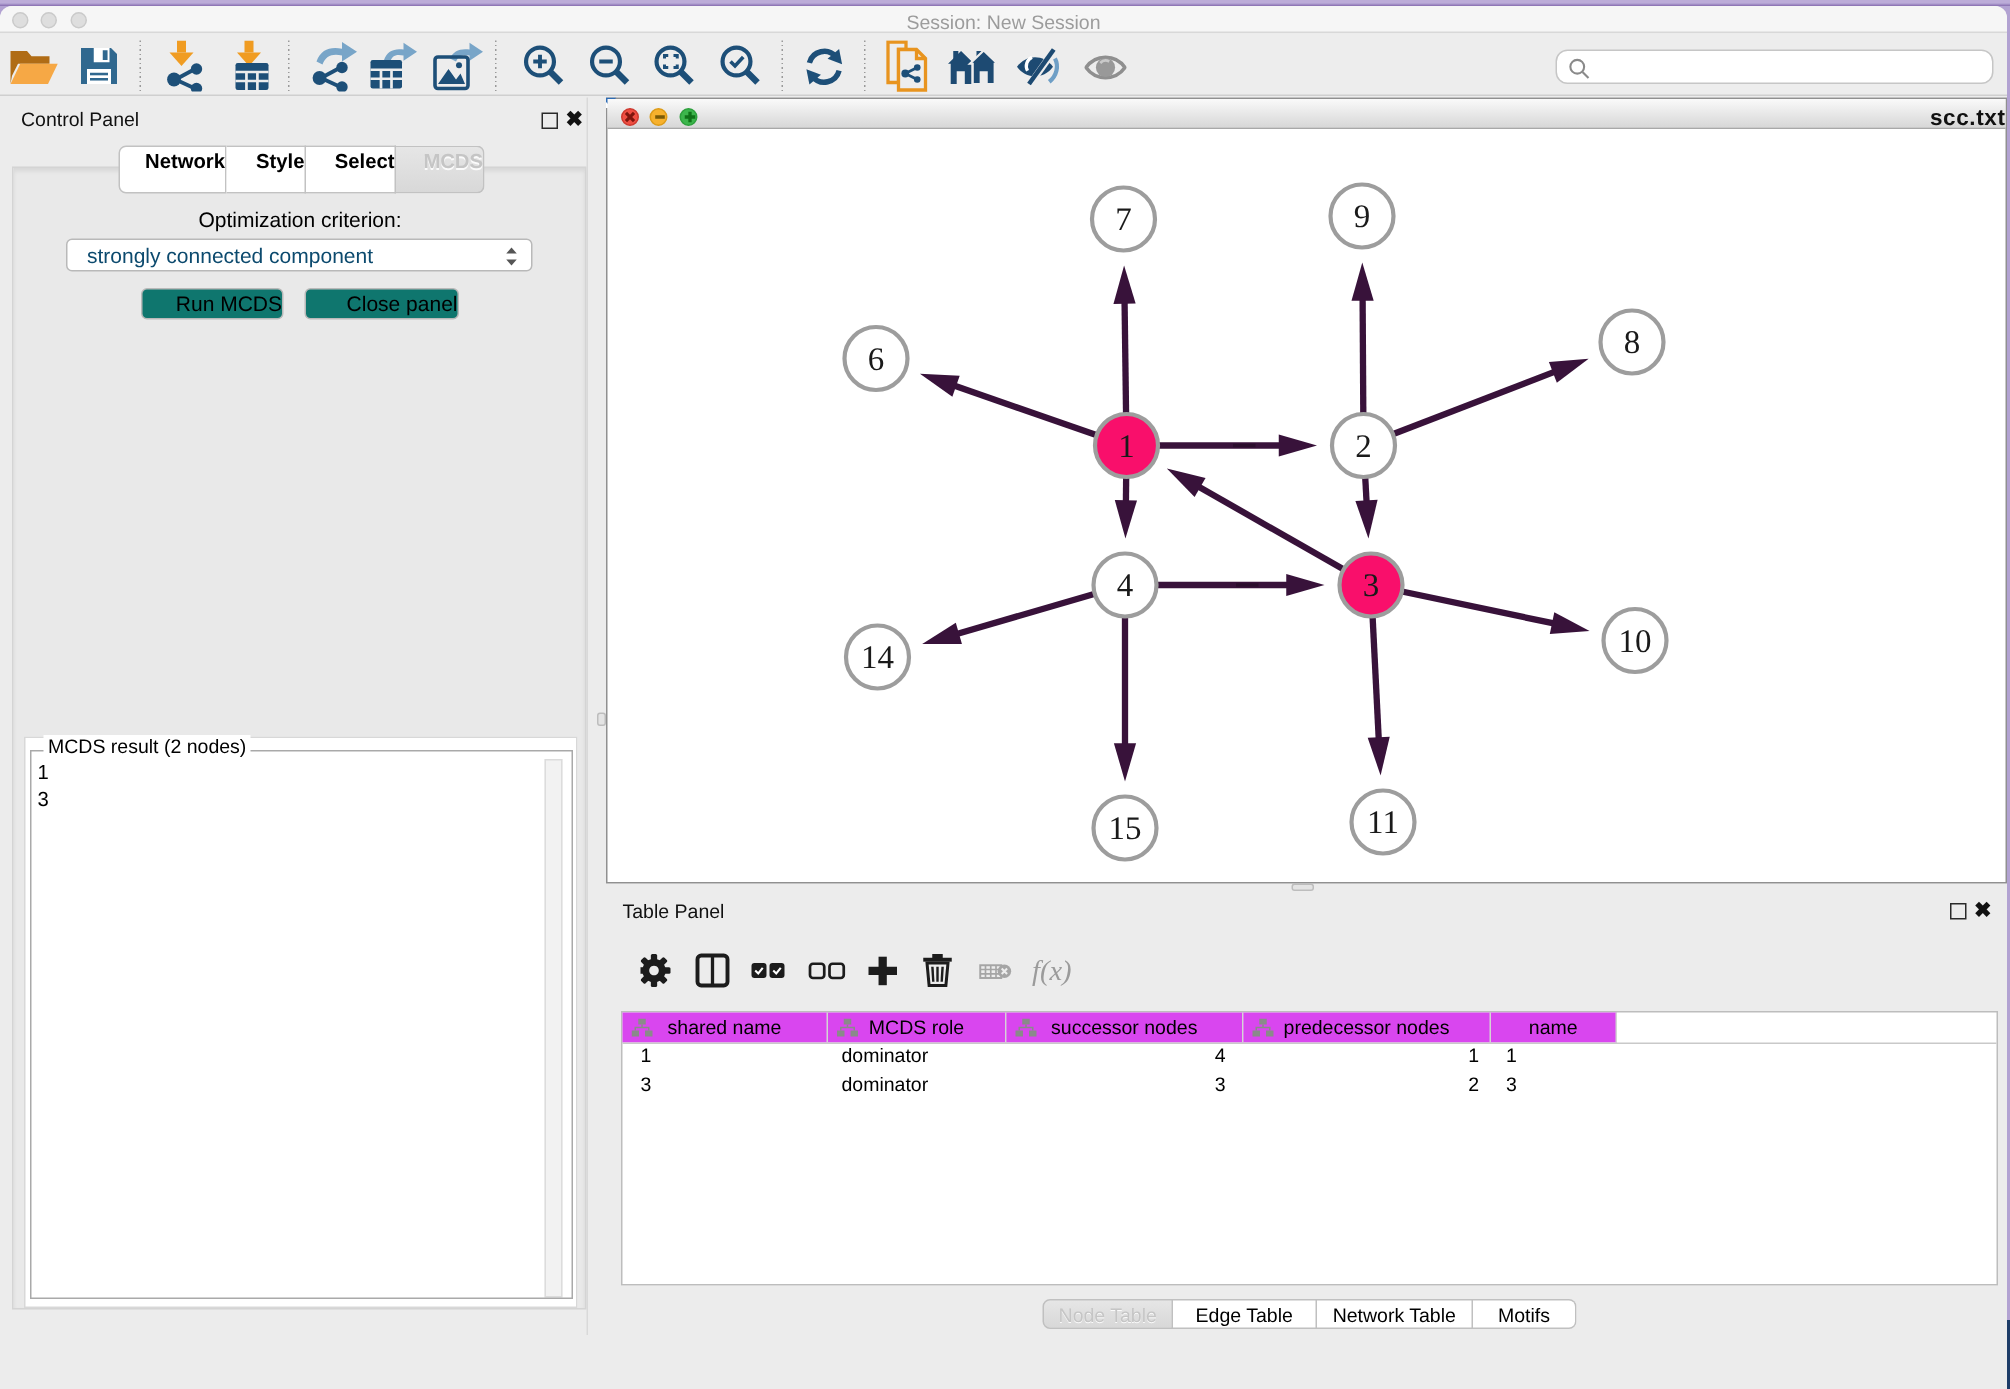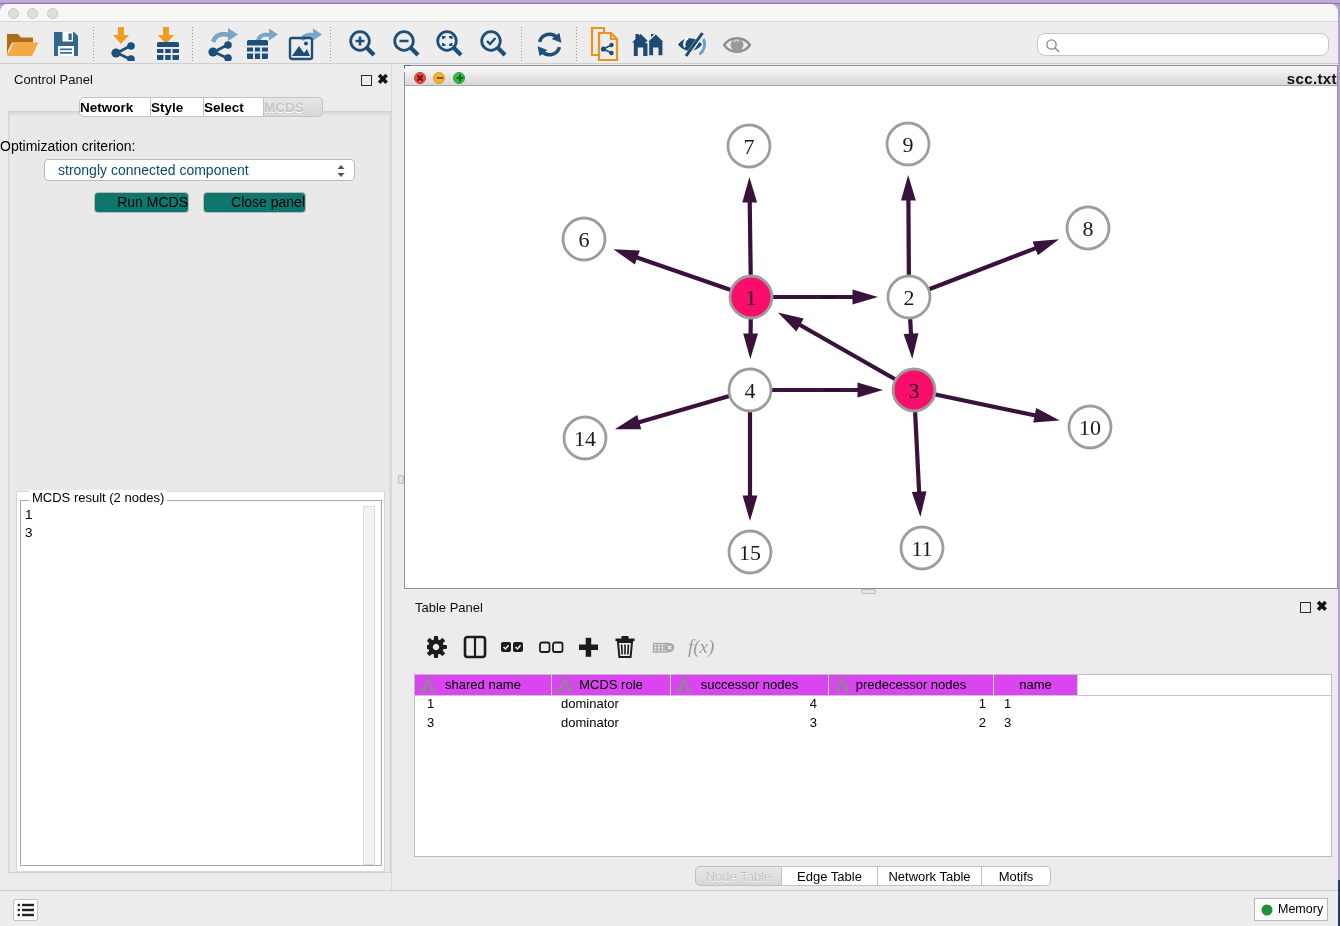--- a/index.html
+++ b/index.html
@@ -11,23 +11,23 @@
 #ttext{position:absolute;top:3px;width:100%;text-align:center;color:#9c9c9c;font-size:13px}
 #toolbar{position:absolute;left:0;top:19px;width:100%;height:41px;background:#ededed;border-bottom:1px solid #cfcfcf}
 .vsep{position:absolute;top:4px;height:34px;width:1px;background-image:repeating-linear-gradient(to bottom,#9a9a9a 0 1px,transparent 1px 3px)}
 #search{position:absolute;left:1037px;top:10px;width:292px;height:23px;background:#fff;border:1px solid #c6c6c6;border-radius:8px}
 
 #cp-title{position:absolute;left:14px;top:68px;font-size:13px;color:#111}
 .paneicon{position:absolute;width:11px;height:11px;border:1.3px solid #2a2a2a}
 .panex{position:absolute;font-size:14px;font-weight:bold;color:#111}
 #cp-body{position:absolute;left:8px;top:107px;width:383px;height:762px;background:#e9e9e9;border:1px solid #d4d4d4;box-shadow:inset 0 2px 3px rgba(0,0,0,0.08)}
 .tabrow{position:absolute;height:21px;color:#000}
-.tab{position:absolute;top:0;height:20px;background:#fff;border:1px solid #c2c2c2;line-height:20px;text-align:left;font-weight:bold;font-size:13.5px}
+.tab{position:absolute;top:0;height:32px;background:#fff;border:1px solid #c2c2c2;line-height:20px;text-align:right;font-weight:bold;font-size:13.5px}
 .tabsel{background:linear-gradient(#e6e6e6,#d8d8d8);color:#c5c5c5;text-shadow:0 1px 0 #fbfbfb}
-#opt-label{position:absolute;left:0;top:134px;width:400px;font-size:14px;color:#000}
+#opt-label{position:absolute;left:0;top:134px;width:400px;text-align:center;font-size:14px;color:#000}
 #combo{position:absolute;left:44px;top:155px;width:311px;height:22px;background:#fff;border:1px solid #b9b9b9;border-radius:4px;font-size:14px;line-height:20px;padding-left:13px;color:#0c4a6e}
 .btn{position:absolute;top:188px;height:21px;background:#0f766e;border:1px solid #b9b9b9;border-radius:4px;font-size:14px;text-align:right;line-height:19px;color:#000}
 #result{position:absolute;left:16px;top:487px;width:369px;height:381px;background:#fff;border:1px solid #d8d8d8}
 #gbox{position:absolute;left:3px;top:8px;right:2px;bottom:5px;border:1px solid #a9a9a9}
 #gbox-label{position:absolute;left:8px;top:-8px;background:#fff;padding:0 3px;font-size:13px;color:#000}
 #sbtrack{position:absolute;right:9px;top:14px;width:12px;bottom:6px;background:#f2f2f2;border:1px solid #dcdcdc}
 
 #vsplit{position:absolute;left:391px;top:61px;width:1px;height:825px;background:#d9d9d9}
 #netwin{position:absolute;left:404px;top:61px;width:934px;height:524px;border:1px solid #909090;background:#fff}
 #nettitle{position:absolute;left:0;top:0;width:100%;height:20px;background:linear-gradient(#fafafa,#d7d7d7);border-bottom:1px solid #a8a8a8}
@@ -50,20 +50,21 @@
 <body>
 <div style="position:absolute;left:0;top:0;width:100%;height:2px;background:#bcacd8"></div>
 <div style="position:absolute;left:0;top:2.5px;width:100%;height:1.5px;background:#8f77b6"></div>
 <div style="position:absolute;right:0;top:880px;width:4px;height:46px;background:#1d3c68"></div>
 <div style="position:absolute;left:-4px;top:919px;width:12px;height:12px;border-radius:50%;background:#2e6cb5"></div>
 <div id="win">
 <div id="titlebar">
   <div class="tl" style="left:8px"></div>
       <div class="tl" style="left:27px"></div>
       <div class="tl" style="left:47px"></div>
+  <div id="ttext">Session: New Session</div>
 </div>
 <div id="toolbar">
   <div class="vsep" style="left:93px"></div><div class="vsep" style="left:192px"></div>
   <div class="vsep" style="left:330px"></div><div class="vsep" style="left:521px"></div>
   <div class="vsep" style="left:576px"></div>
   <svg class="abs" style="left:6px;top:8px" width="33" height="27" viewBox="0 0 33 27">
     <path fill="#b06c15" d="M1 25 V3 h11 l3 3.5 h12 v5 H6 l-4 8 Z"></path>
     <path fill="#f6a845" d="M7.5 11.5 h25 l-6.5 13.5 H1 Z"></path>
   </svg>
   <svg class="abs" style="left:52px;top:7px" width="28" height="28" viewBox="0 0 28 28">
@@ -407,30 +408,13 @@
   <div class="td" style="left:12px;top:40px">3</div>
   <div class="td" style="left:146px;top:40px">dominator</div>
   <div class="td" style="left:256px;top:40px;width:146px;text-align:right">3</div>
   <div class="td" style="left:414px;top:40px;width:157px;text-align:right">2</div>
   <div class="td" style="left:589px;top:40px">3</div>
 </div>
 <div class="btab tabsel" style="left:695px;width:87px;border-radius:5px 0 0 5px">Node Table</div>
 <div class="btab" style="left:782px;width:96px;border-left:none">Edge Table</div>
 <div class="btab" style="left:878px;width:104px;border-left:none">Network Table</div>
 <div class="btab" style="left:982px;width:69px;border-left:none;border-radius:0 5px 5px 0">Motifs</div>
-<div id="statusbar">
-  <div id="listbtn">
-        <svg width="17" height="14" viewBox="0 0 17 14" style="position:absolute;left:3px;top:3px">
-          <g fill="#222">
-            <circle cx="1.8" cy="2" r="1.3"></circle>
-            <rect x="5" y="0.8" width="12" height="2.4"></rect>
-            <circle cx="1.8" cy="7" r="1.3"></circle>
-            <rect x="5" y="5.8" width="12" height="2.4"></rect>
-            <circle cx="1.8" cy="12" r="1.3"></circle>
-            <rect x="5" y="10.8" width="12" height="2.4"></rect>
-          </g>
-        </svg>
-      </div>
-  <div id="memory"><svg width="12" height="12" viewBox="0 0 12 12" style="position:absolute;left:6px;top:5px">
-          <circle cx="6" cy="6" r="5.5" fill="#1d9339"></circle>
-        </svg>Memory</div>
-</div>
 </div>
 
 </body></html>

